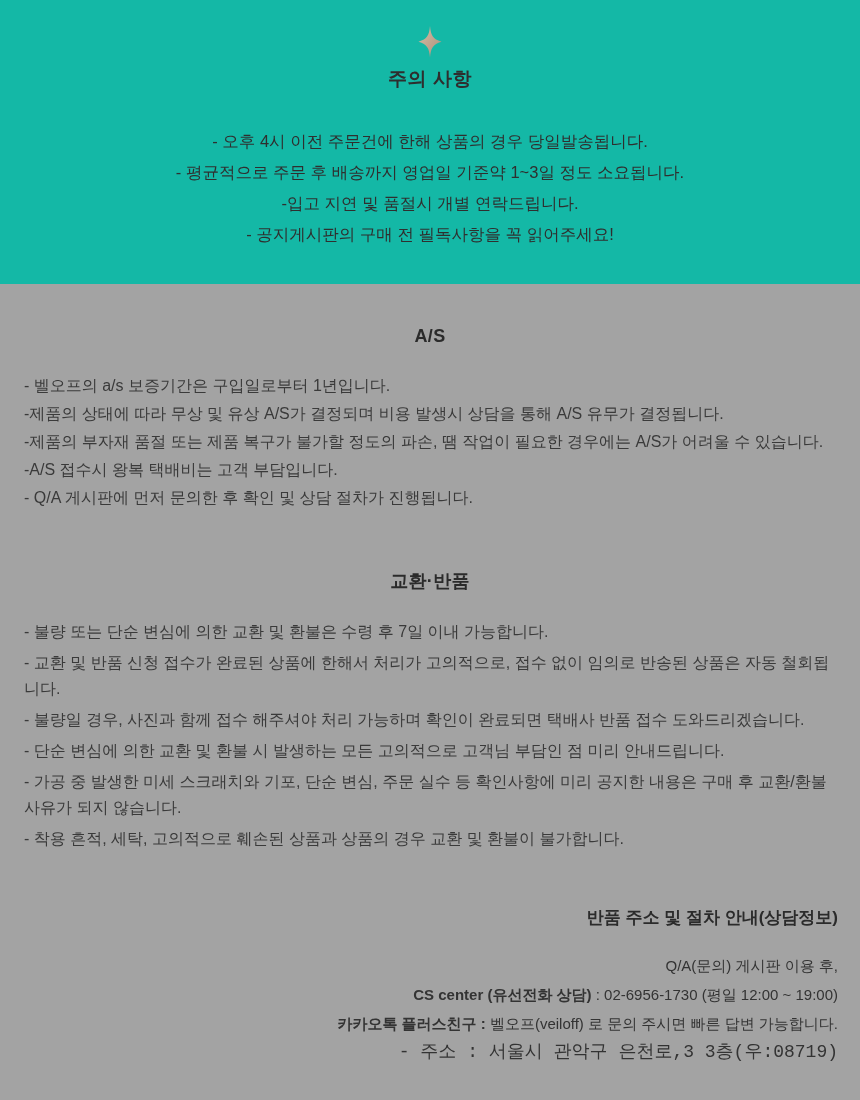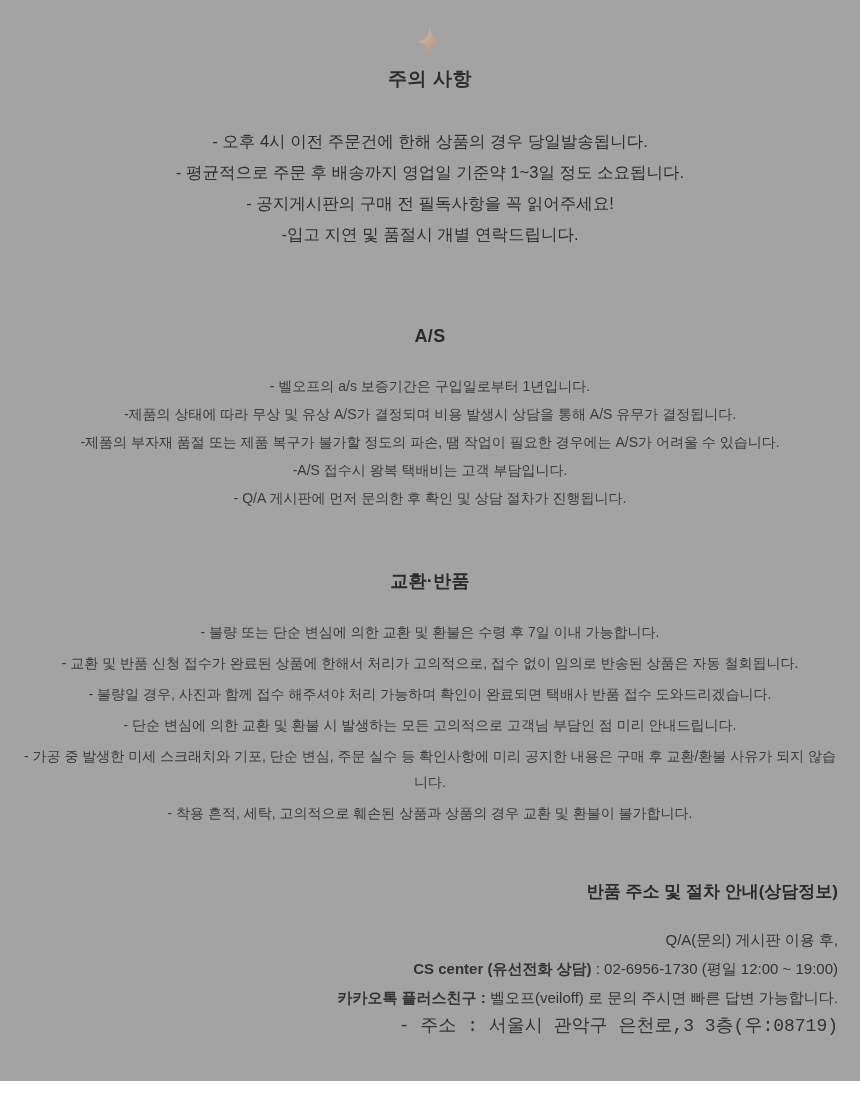--- a/index.html
+++ b/index.html
@@ -16,21 +16,21 @@
   }
   .page {
     width: 860px;
     height: 1100px;
     position: relative;
     box-sizing: border-box;
   }
 
   
   .notice-section {
-    background: #a3a3a3;
+    background: #14b8a6;
     padding: 22px 0 34px 0;
     text-align: center;
   }
   .sparkle {
     width: 40px;
     height: 40px;
     margin: 0 auto 4px auto;
     position: relative;
   }
   .sparkle svg { display: block; }
@@ -62,24 +62,24 @@
     text-align: center;
     font-size: 18px;
     font-weight: bold;
     color: #2b2b2b;
     margin: 0 0 26px 0;
     letter-spacing: 0.3px;
   }
   .as-title { margin-top: 8px; }
 
   .body-lines {
-    font-size: 14px;
+    font-size: 16px;
     line-height: 26px;
     color: #3a3a3a;
-    text-align: center;
+    text-align: left;
     padding: 0 2px;
   }
   .body-lines div {
     margin: 0 0 2px 0;
   }
 
   .gap-lg { height: 56px; }
 
   
   .exchange-lines div { margin: 0 0 5px 0; }
@@ -119,22 +119,22 @@
         </defs>
         <path d="M20 4 C20.9 13.4 22.6 16.9 31.5 19.7 C22.6 22.5 20.9 26 20 35.4 C19.1 26 17.4 22.5 8.5 19.7 C17.4 16.9 19.1 13.4 20 4 Z" fill="url(#sp)"></path>
       </svg>
     </div>
 
     <h1 class="notice-title">주의 사항</h1>
 
     <div class="notice-lines">
       <div>- 오후 4시 이전 주문건에 한해 상품의 경우 당일발송됩니다.</div>
       <div>- 평균적으로 주문 후 배송까지 영업일 기준약 1~3일 정도 소요됩니다.</div>
+      <div>-입고 지연 및 품절시 개별 연락드립니다.</div>
       <div>- 공지게시판의 구매 전 필독사항을 꼭 읽어주세요!</div>
-      <div>-입고 지연 및 품절시 개별 연락드립니다.</div>
     </div>
   </section>
 
   <section class="grey-section">
 
     <h2 class="block-title as-title">A/S</h2>
 
     <div class="body-lines">
       <div>- 벨오프의 a/s 보증기간은 구입일로부터 1년입니다.</div>
       <div>-제품의 상태에 따라 무상 및 유상 A/S가 결정되며 비용 발생시 상담을 통해 A/S 유무가 결정됩니다.</div>

